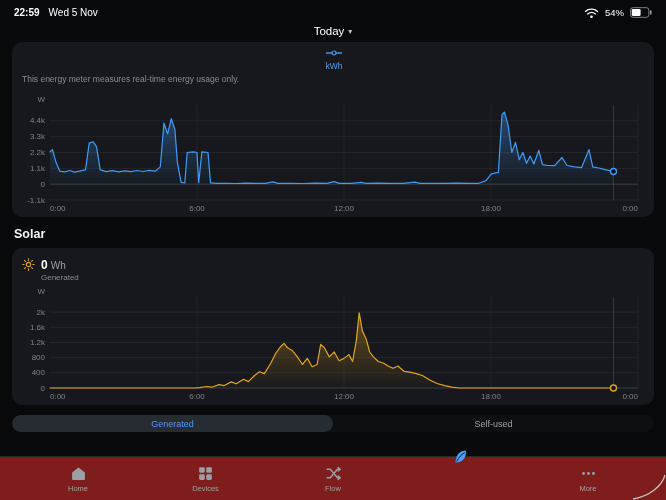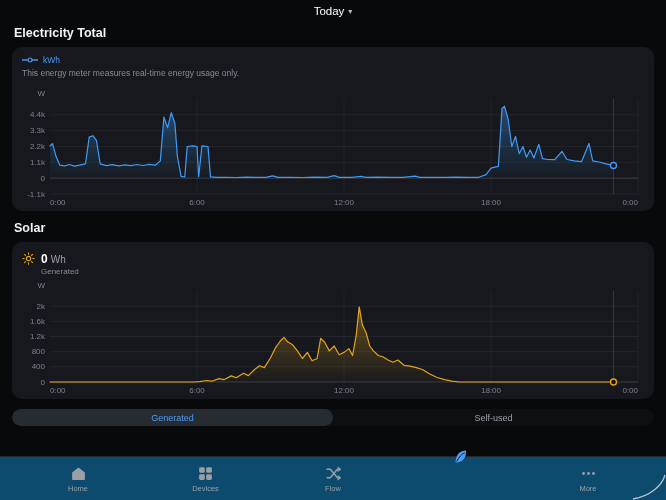--- a/index.html
+++ b/index.html
@@ -18,66 +18,84 @@
   
   .topbar { display:flex; justify-content:center; align-items:center; height:22px; }
   .date-selector { background:none; border:none; color:#fff; font-size:11.5px;
     display:flex; align-items:center; gap:4px; cursor:pointer;
     font-family:"Liberation Sans", sans-serif; }
   .date-selector .caret { color:#b9bec4; font-size:8px; }
   
   .content { padding:0 12px; }
   .section-title { font-size:12.5px; font-weight:bold; color:#f1f3f4; margin:4px 0 7px 2px; }
   .card { background:#16181d; border-radius:10px; padding:8px 8px 3px 8px; margin-bottom:10px; }
-  .legend { display:flex; align-items:center; gap:5px; font-size:8.5px; color:#4a9df8; padding-left:2px; }
+  .legend { display:flex; align-items:center; gap:5px; font-size:8.5px; color:#4a9df8; padding-left:2px;flex-direction:column; }
   .note { color:#878c93; font-size:8.5px; margin:3px 0 8px 2px; }
   .chart { width:100%; }
   .chart-elec { height:122px; margin-top:2px; }
   .chart-solar { height:118px; margin-top:2px; }
   .solar-head { display:flex; gap:6px; align-items:flex-start; padding:2px 0 0 2px; }
   .solar-figures { display:flex; flex-direction:column; }
   .solar-top { display:flex; align-items:baseline; gap:3px; }
   .solar-value { font-size:12px; font-weight:bold; color:#fff; }
   .solar-unit { font-size:10px; color:#9aa0a6;text-align:right; }
   .solar-sub { font-size:8px; color:#878c93; margin-top:1px; }
   
   .segmented { display:flex; background:#0d0f12; border-radius:9px; height:17px;
     margin:2px 0 0 0; overflow:hidden; }
   .seg { flex:1; border:none; background:transparent; color:#9aa0a6; font-size:9px;
     font-family:"Liberation Sans", sans-serif; cursor:pointer; border-radius:9px;
     display:flex; align-items:center; justify-content:center; }
   .seg.active { background:#272b32; color:#4a9df8; }
   
   .tabbar { position:absolute; left:0; right:0; bottom:0; height:44px;
-    background:#0c4a6e; border-top:1px solid #25272c;
+    background:#7f1d1d; border-top:1px solid #25272c;
     display:flex; align-items:center; justify-content:space-between; padding:0 48px; }
   .tab { display:flex; flex-direction:column; align-items:center; gap:2px;
     background:none; border:none; color:#9aa0a6; font-size:7.5px; cursor:pointer;
     font-family:"Liberation Sans", sans-serif; width:60px; }
   .tab.active { color:#4a9df8;gap:36px; }
   .tab svg { display:block; }
   .corner-arc { position:absolute; right:0; bottom:0; pointer-events:none; }
   svg text { font-family:"Liberation Sans", sans-serif; }
 </style>
 </head>
 <body>
 
 <div class="screen">
 
+  <div class="status-bar">
+    <div class="status-left">
+      <span class="time">22:59</span>
+      <span class="date">Wed 5 Nov</span>
+    </div>
+    <div class="status-right">
+      <svg width="15" height="12" viewBox="0 0 16 12">
+        <path d="M1.5 4.3 C5 1 11 1 14.5 4.3" stroke="#fff" stroke-width="1.4" fill="none" stroke-linecap="round"></path>
+        <path d="M3.9 7 C6.4 4.9 9.6 4.9 12.1 7" stroke="#fff" stroke-width="1.4" fill="none" stroke-linecap="round"></path>
+        <circle cx="8" cy="10" r="1.4" fill="#fff"></circle>
+      </svg>
+      <span>54%</span>
+      <svg width="22" height="11" viewBox="0 0 25 12">
+        <rect x="0.5" y="0.5" width="21" height="11" rx="3" stroke="rgba(255,255,255,0.55)" fill="none"></rect>
+        <rect x="2" y="2" width="10" height="8" rx="1.5" fill="#fff"></rect>
+        <rect x="22.6" y="3.5" width="2" height="5" rx="1" fill="rgba(255,255,255,0.55)"></rect>
+      </svg>
+    </div>
+  </div>
 
   <div class="topbar">
     <button class="date-selector">
       <span>Today</span>
       <span class="caret">▾</span>
     </button>
   </div>
 
   <div class="content">
 
-    <div class="section-title">Electricity Total</div>
     <div class="card">
       <div class="legend">
         <svg width="16" height="6" viewBox="0 0 16 6">
           <line x1="0" y1="3" x2="16" y2="3" stroke="#4a9df8" stroke-width="1.4"></line>
           <circle cx="8" cy="3" r="2" fill="#16181d" stroke="#4a9df8" stroke-width="1.2"></circle>
         </svg>
         <span>kWh</span>
       </div>
       <div class="note">This energy meter measures real-time energy usage only.</div>
       <div class="chart chart-elec"><svg viewBox="0 0 626 122" width="626" height="122">

